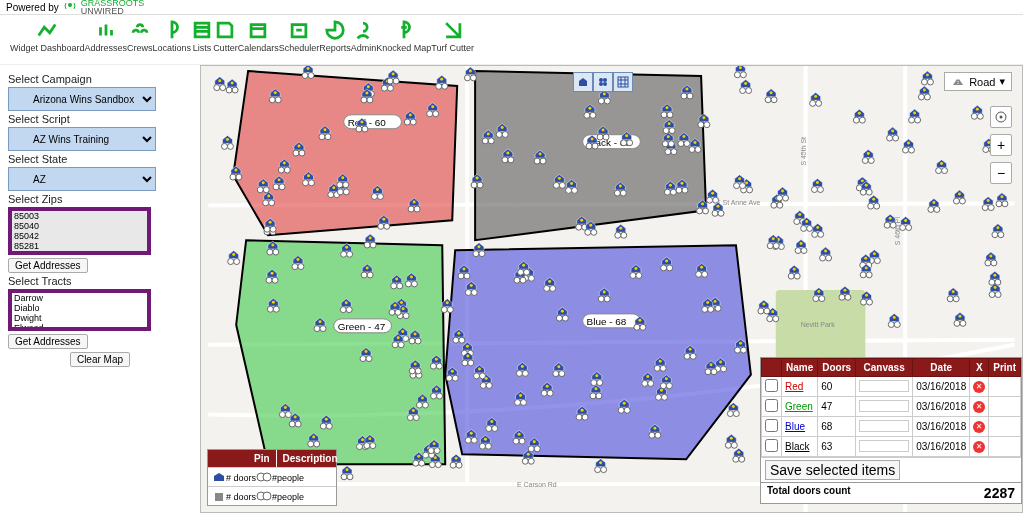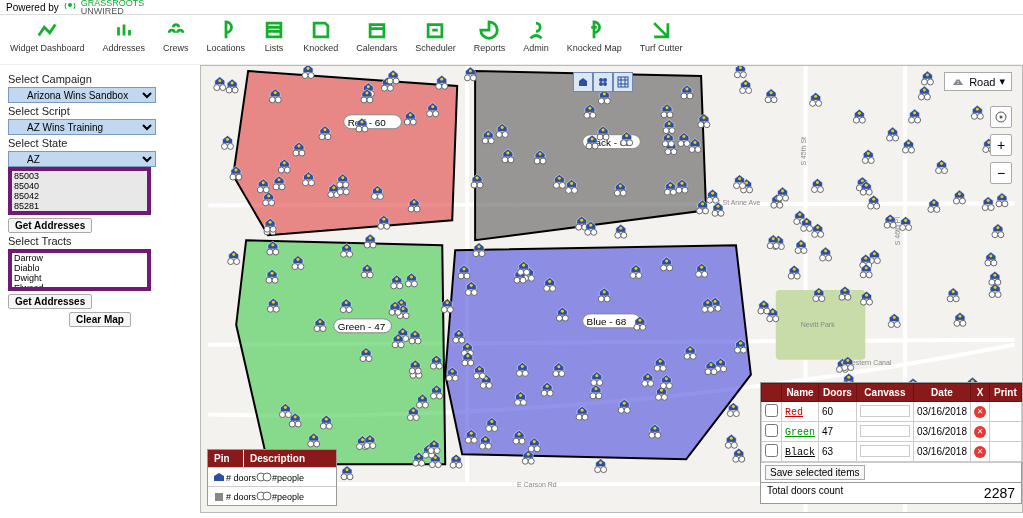--- a/index.html
+++ b/index.html
@@ -1,60 +1,60 @@
 <!DOCTYPE html>
 <html><head>
 <meta charset="utf-8">
 <style>
 * { box-sizing: border-box; margin: 0; padding: 0; font-family: Arial, sans-serif; }
 body { font-size: 11px; background: #fff; overflow: hidden; width: 1023px; height: 518px; }
 .header-bar { height: 15px; border-bottom: 1px solid #ddd; padding: 2px 6px; font-size: 10px; display: flex; align-items: center; }
 .header-bar svg { margin: 0 4px; }
-.toolbar { height: 50px; display: flex; padding: 4px 10px; gap: 18px; border-bottom: 1px solid #eee; }
+.toolbar { height: 50px; display: flex; padding: 4px 10px; border-bottom: 1px solid #eee; }
 .tool-item { display: flex; flex-direction: column; align-items: center; cursor: pointer; color: #333; font-size: 9px; }
 .tool-icon { width: 22px; height: 22px; fill: #12b02c; margin-bottom: 2px; }
 .main { display: flex; height: 448px; }
 .sidebar { width: 200px; padding: 6px 8px; font-size: 11px; }
 .sidebar label { display: block; font-size: 11px; margin-top: 2px; margin-bottom: 2px; color: #222; }
-.sidebar select { width: 148px; height: 16px; background: #c1d8f0; border: 1px solid #7a9bc0; font-size: 10px; padding-left: 14px; }
+.sidebar select { width: 148px; height: 24px; background: #c1d8f0; border: 1px solid #7a9bc0; font-size: 10px; padding-left: 20px; }
 .sidebar .listbox { width: 143px; border: 4px solid #701a75; font-size: 10px; background: #e8e8e8; overflow-y: scroll; }
 .sidebar .listbox.zips { height: 48px; }
 .sidebar .listbox.tracts { height: 42px; background: #fff; }
 .sidebar .listbox div { padding: 0 2px; line-height: 10px; font-size: 9px; }
-.sidebar button { font-size: 10px; padding: 1px 6px; margin-top: 3px; border: 1px solid #aaa; background: #f6f6f6; border-radius: 2px; cursor: pointer; font-weight: bold; }
+.sidebar button { font-size: 10px; padding: 1px 6px; margin-top: 3px; border: 1px solid #aaa; background: #f6f6f6; border-radius: 2px; cursor: pointer; }
 .center-btn { display: block; margin: 10px auto 0; }
 .map-area { flex: 1; position: relative; background: #f3f2ee; border: 1px solid #bbb; overflow: hidden; }
 .map-svg { width: 100%; height: 100%; }
 .polygon { stroke: #000; stroke-width: 2; fill-opacity: 0.55; }
 .poly-label { fill: #000; font-size: 10px; }
 .poly-label-bg { fill: #fff; stroke: #888; stroke-width: 1; rx: 8; }
 .street { stroke: #fff; stroke-width: 4; fill: none; }
 .street-lbl { font-size: 7px; fill: #888; }
 .house-icon { fill: #2b4fa2; stroke: #fff; stroke-width: 0.5; }
 .house-dot { fill: #ffcc00; }
 .circle-dot { fill: #fff; stroke: #666; stroke-width: 1; }
 .map-type-control { position: absolute; top: 6px; right: 10px; background: #fff; border: 1px solid #aaa; padding: 2px 6px; font-size: 11px; display: flex; align-items: center; gap: 4px; }
 .zoom-controls { position: absolute; right: 10px; top: 40px; display: flex; flex-direction: column; gap: 6px; }
 .zoom-controls div { width: 22px; height: 22px; border: 1px solid #aaa; background: #fff; border-radius: 2px; display: flex; align-items: center; justify-content: center; font-size: 14px; cursor: pointer; }
 .top-buttons { position: absolute; top: 6px; left: 372px; display: flex; }
 .top-buttons div { width: 20px; height: 20px; border: 1px solid #6b8bb5; background: #dce7f5; display: flex; align-items: center; justify-content: center; }
 .legend-box { position: absolute; bottom: 6px; left: 6px; width: 130px; background: #fff; border: 1px solid #999; }
 .legend-header { display: flex; background: #8a1a1a; color: #fff; font-size: 10px; font-weight: bold; }
 .legend-header div { padding: 3px 6px; }
-.legend-header div:first-child { width: 36px; border-right: 1px solid #fff; }
+.legend-header div:first-child { width: 36px; border-right: 1px solid #fff; margin-left: 40px; }
 .legend-row { display: flex; align-items: flex-end; padding: 3px 4px; border-top: 1px solid #ccc; font-size: 9px; }
 .results-box { position: absolute; bottom: 8px; right: 0; width: 262px; background: #fff; border: 1px solid #999; font-size: 10px; }
 .results-table { width: 100%; border-collapse: collapse; }
 .results-table th { background: #8a1a1a; color: #fff; padding: 3px 4px; font-size: 10px; border: 1px solid #6a1212; }
 .results-table td { border: 1px solid #ccc; padding: 2px 3px; }
-.results-table a { color: #0066cc; text-decoration: underline; font-family: Liberation Mono, monospace; }
+.results-table a { color: #0066cc; text-decoration: underline; }
 .del-btn { width: 12px; height: 12px; background: #e33; border-radius: 50%; display: inline-flex; align-items: center; justify-content: center; color: #fff; font-size: 8px; cursor: pointer; }
 .save-row { padding: 2px 4px; border-top: 1px solid #ccc; }
-.save-row button { font-size: 10px; padding: 1px 4px; border: 1px solid #aaa; background: #f6f6f6; }
-.total-row { display: flex; justify-content: space-between; padding: 2px 6px; background: #fff; border-top: 1px solid #999; font-weight: normal; }
+.save-row button { font-size: 14px; padding: 1px 4px; border: 1px solid #aaa; background: #f6f6f6; }
+.total-row { display: flex; justify-content: space-between; padding: 2px 6px; background: #fff; border-top: 1px solid #999; font-weight: bold; }
 .park { fill: #c8dca8; }
 </style>
 </head>
 <body>
 
 <div class="header-bar">
   <span>Powered by</span>
   <svg width="14" height="14">
       <circle cx="7" cy="5" r="2" fill="#12b02c"></circle>
       <path d="M3 3 Q1 6 3 9 M11 3 Q13 6 11 9" stroke="#12b02c" fill="none"></path>
@@ -92,21 +92,21 @@
     <div class="tool-item">
       <svg class="tool-icon" viewBox="0 0 16 16">
         <path d="M3 3 H13 V13 H3 Z M3 6 H13 M3 9 H13" stroke="#12b02c" stroke-width="2" fill="none"></path>
       </svg>
       <span>Lists</span>
     </div>
     <div class="tool-item">
       <svg class="tool-icon" viewBox="0 0 16 16">
         <path d="M3 3 H11 L13 5 V13 H3 Z" stroke="#12b02c" stroke-width="2" fill="none"></path>
       </svg>
-      <span>Knocked</span>
+      <span>Cutter</span>
     </div>
     <div class="tool-item">
       <svg class="tool-icon" viewBox="0 0 16 16">
         <path d="M3 4 H13 V13 H3 Z M3 7 H13" stroke="#12b02c" stroke-width="2" fill="none"></path>
       </svg>
       <span>Calendars</span>
     </div>
     <div class="tool-item">
       <svg class="tool-icon" viewBox="0 0 16 16">
         <path d="M3 4 H13 V13 H3 Z M6 8 H10" stroke="#12b02c" stroke-width="2" fill="none"></path>
@@ -140,20 +140,21 @@
   </div>
 
 <div class="main">
   <div class="sidebar">
     <label>Select Campaign</label>
     <select><option>Arizona Wins Sandbox</option></select>
     <label>Select Script</label>
     <select><option>AZ Wins Training</option></select>
     <label>Select State</label>
     <select><option>AZ</option></select>
+    <label>Select Zips</label>
     <div class="listbox zips" id="zips-list">
         <div>85003</div>
         <div>85040</div>
         <div>85042</div>
         <div>85281</div>
         <div>85282</div>
       </div>
     <button>Get Addresses</button>
     <label>Select Tracts</label>
     <div class="listbox tracts" id="tracts-list">
@@ -1625,20 +1626,29 @@
               <td><input type="checkbox" style=""></td>
   <td><a href="#" style="color:#009900">Green</a></td>
   <td>47</td>
   <td><input style="width: 50px; height: 12px; border: 1px solid rgb(204, 204, 204);"></td>
   <td>03/16/2018</td>
   <td><span class="del-btn">✕</span></td>
   <td></td>
             </tr>
             <tr>
               <td><input type="checkbox" style=""></td>
+  <td><a href="#" style="color:#0000cc">Blue</a></td>
+  <td>68</td>
+  <td><input style="width: 50px; height: 12px; border: 1px solid rgb(204, 204, 204);"></td>
+  <td>03/16/2018</td>
+  <td><span class="del-btn">✕</span></td>
+  <td></td>
+            </tr>
+            <tr>
+              <td><input type="checkbox" style=""></td>
   <td><a href="#" style="color:#000000">Black</a></td>
   <td>63</td>
   <td><input style="width: 50px; height: 12px; border: 1px solid rgb(204, 204, 204);"></td>
   <td>03/16/2018</td>
   <td><span class="del-btn">✕</span></td>
   <td></td>
             </tr>
           </tbody>
       </table>
       <div class="save-row"><button>Save selected items</button></div>

